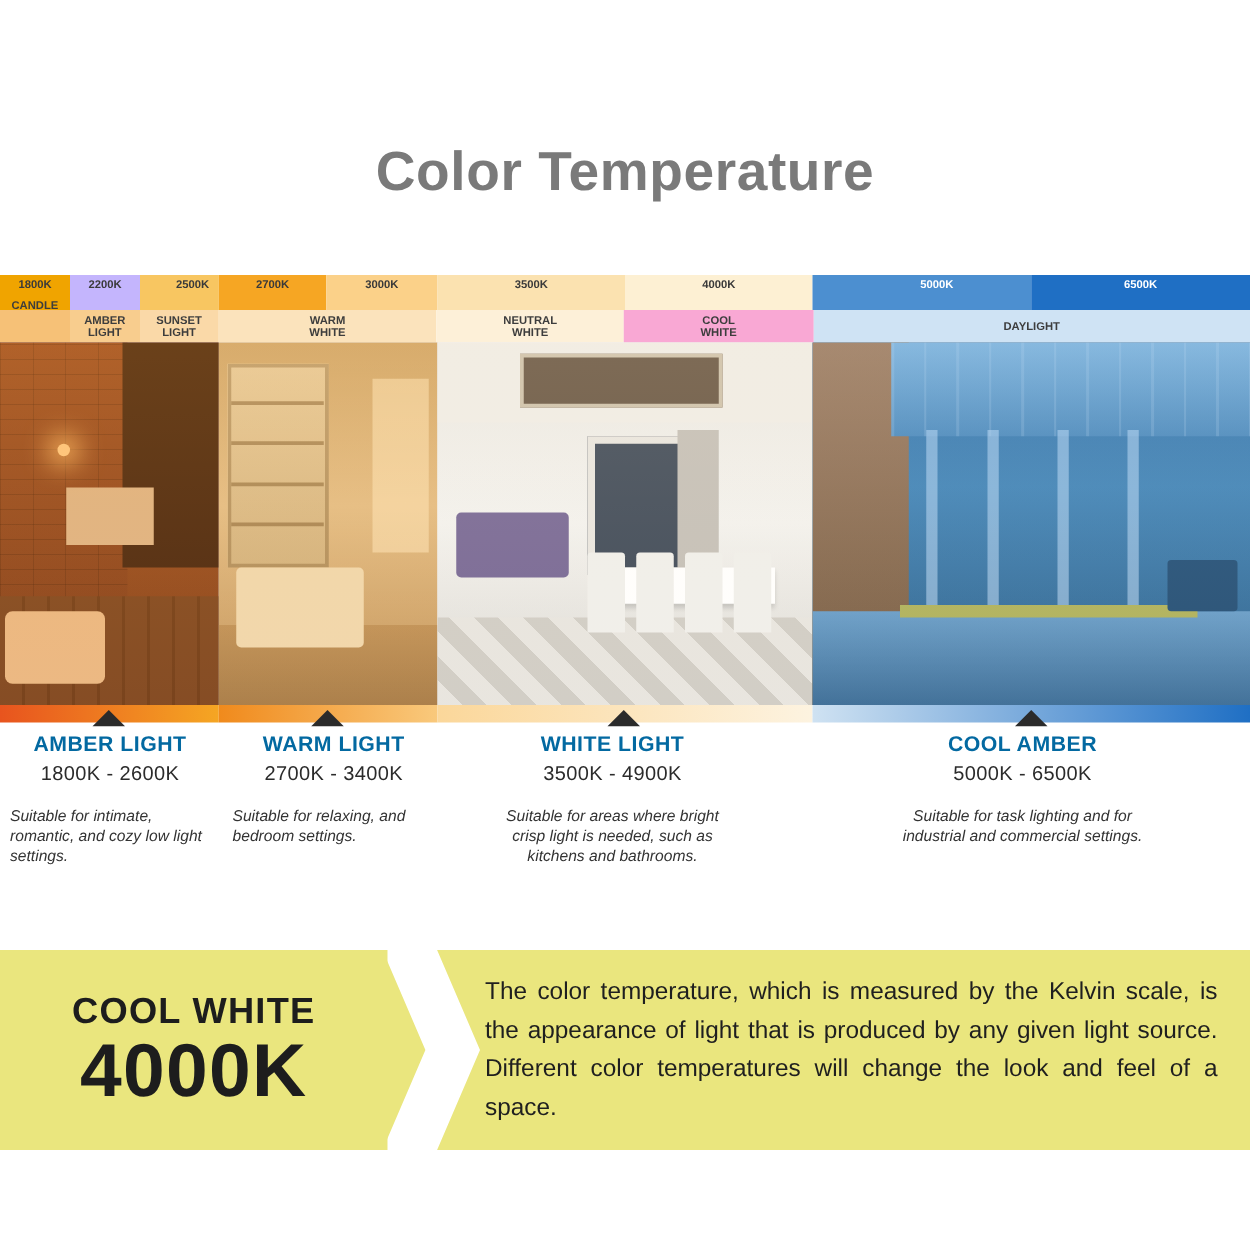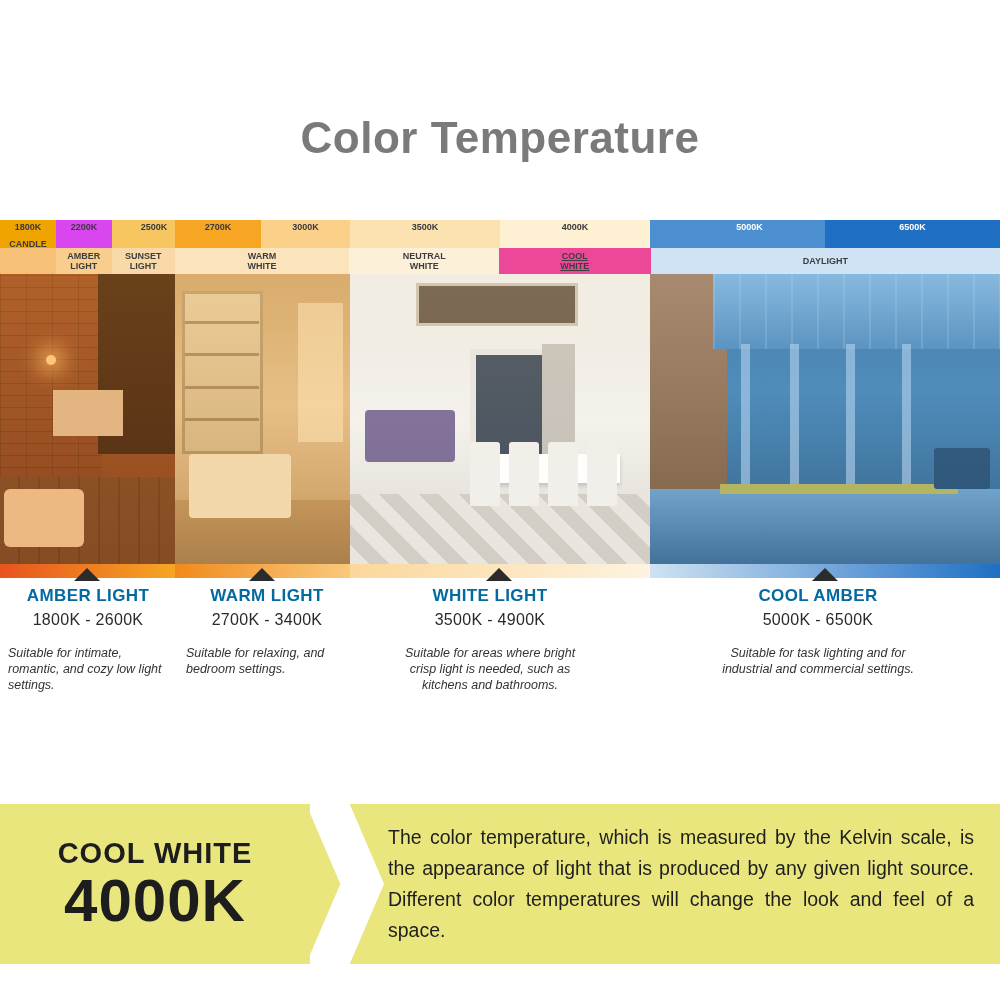--- a/index.html
+++ b/index.html
@@ -136,21 +136,21 @@
   .cap p{
     margin:16px 0 0 0;font-size:12.5px;line-height:16px;color:#333;font-style:italic;
     text-align:left;
   }
   .cap.c3 p, .cap.c4 p{text-align:center;}
 
   
   .banner{
     position:absolute;left:0;top:760px;width:1000px;height:160px;
     background:#eae67e;
-    display:flex;align-items:center;margin-top:44px;
+    display:flex;align-items:center;
   }
   .banner .left{
     width:310px;height:160px;display:flex;flex-direction:column;
     align-items:center;justify-content:center;color:#1d1d1d;
   }
   .banner .left .l1{font-size:29px;font-weight:bold;letter-spacing:1px;}
   .banner .left .l2{font-size:60px;font-weight:bold;line-height:62px;letter-spacing:1px;}
   .banner .chev{
     width:78px;height:160px;position:relative;overflow:hidden;
   }
@@ -170,21 +170,21 @@
 <body>
 
 <div class="page">
 
   <div class="title">Color Temperature</div>
 
   <div class="scale">
     <div class="seg" style="width:56px;background:#f0a400;">
       <span class="lbl">1800K</span>
     </div>
-    <div class="seg" style="width:56px;background:#d946ef;justify-content:center;">
+    <div class="seg" style="width:56px;background:#c4b5fd;justify-content:center;">
       <span class="lbl">2200K</span>
     </div>
     <div class="seg" style="width:63px;background:#f8c661;padding-left:21px;">
       <span class="lbl">2500K</span>
     </div>
     <div class="seg" style="width:86px;background:#f6a623;">
       <span class="lbl">2700K</span>
     </div>
     <div class="seg" style="width:89px;background:#fbd189;">
       <span class="lbl">3000K</span>
@@ -217,21 +217,21 @@
       <span>LIGHT</span>
     </div>
     <div class="nseg" style="width:175px;background:#fbe3bc;">
       <span>WARM</span>
       <span>WHITE</span>
     </div>
     <div class="nseg" style="width:150px;background:#fdf0d8;">
       <span>NEUTRAL</span>
       <span>WHITE</span>
     </div>
-    <div class="nseg" style="width:152px;background:#ec4899;text-decoration:underline;">
+    <div class="nseg" style="width:152px;background:#f9a8d4;">
       <span>COOL</span>
       <span>WHITE</span>
     </div>
     <div class="nseg" style="width:350px;background:#cfe3f4;">
       <span>DAYLIGHT</span>
     </div>
   </div>
 
   <div class="photos">
     <div class="photo ph1" style="width:175px;">

